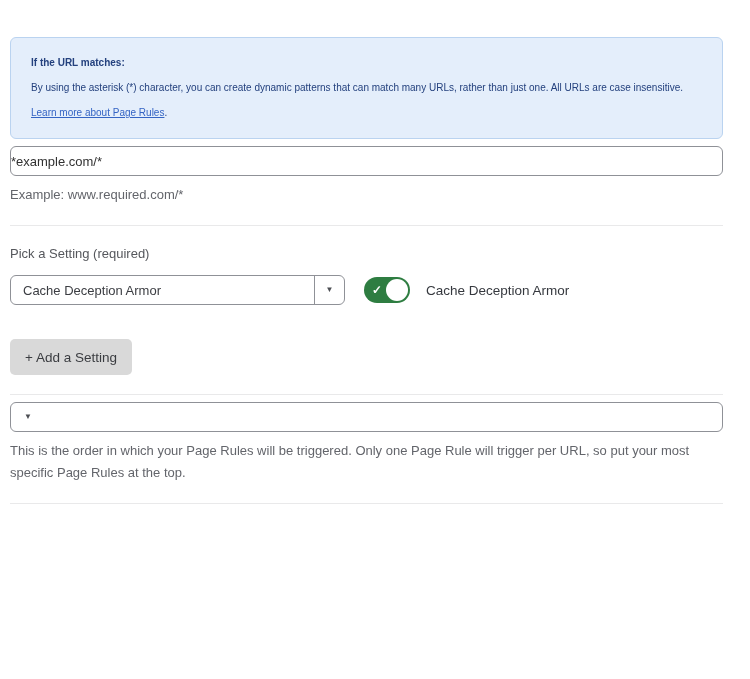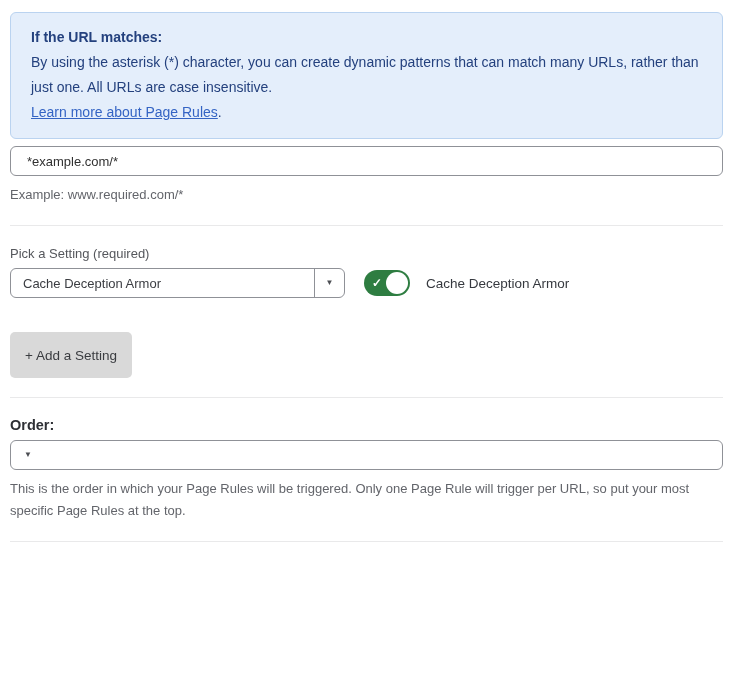--- a/index.html
+++ b/index.html
@@ -16,27 +16,27 @@
     padding-top: 11px;
   }
   .page-title {
     font-size: 18px;
     font-weight: 700;
     color: #28292d;
     letter-spacing: 0.1px;
   }
   
   .info-box {
-    margin-top: 1px;
+    margin-top: 26px;
     background: #e4eefb;
     border: 1px solid #bad3f0;
     border-radius: 6px;
     padding: 12px 20px 13px 20px;
     color: #24417e;
-    font-size: 14px;
+    font-size: 10px;
     line-height: 25px;
   }
   .info-box .info-heading {
     font-weight: 700;
   }
   .info-box a.info-link {
     color: #3464c4;
     text-decoration: underline;
     cursor: pointer;
   }
@@ -45,21 +45,21 @@
     margin-top: 20px;
     font-size: 13px;
     color: #55575c;
   }
   .text-input {
     margin-top: 7px;
     width: 100%;
     height: 30px;
     border: 1px solid #8f9197;
     border-radius: 6px;
-    padding: 0 16px;
+    padding: 0 0;
     font-family: "Liberation Sans", sans-serif;
     font-size: 13px;
     color: #313131;
     background: #fff;
     outline: none;
     display: block;
   }
   .helper-text {
     margin-top: 8px;
     font-size: 13px;
@@ -72,21 +72,21 @@
     margin-top: 19px;
   }
   .section-heading {
     margin-top: 19px;
     font-size: 14.5px;
     font-weight: 700;
     color: #2e3035;
   }
   
   .setting-row {
-    margin-top: 7px;
+    margin-top: 14px;
     display: flex;
     align-items: center;
   }
   .select-box {
     display: flex;
     align-items: stretch;
     height: 30px;
     border: 1px solid #8f9197;
     border-radius: 6px;
     background: #fff;
@@ -148,21 +148,21 @@
   .toggle-text {
     margin-left: 16px;
     font-size: 13.5px;
     color: #36393f;
   }
   
   .btn {
     display: inline-flex;
     align-items: center;
     justify-content: center;
-    height: 46px;
+    height: 36px;
     padding: 0 15px;
     border: none;
     border-radius: 5px;
     font-family: "Liberation Sans", sans-serif;
     font-size: 13.5px;
     cursor: pointer;
   }
   .btn-gray {
     background: #d9d9d9;
     color: #3a3c40;
@@ -213,21 +213,20 @@
       <span class="toggle-check">✓</span>
       <span class="toggle-knob"></span>
     </div>
     <div class="toggle-text">Cache Deception Armor</div>
   </div>
 
   <button class="btn btn-gray add-setting-btn">+ Add a Setting</button>
 
   <hr class="divider">
 
-  <div class="section-heading">Order:</div>
 
 
   <div class="select-box order-select">
     <div class="select-arrow-inside">
       <span class="arrow-glyph">▼</span>
     </div>
   </div>
 
   <div class="helper-text">This is the order in which your Page Rules will be triggered. Only one Page Rule will trigger per URL, so put your most specific Page Rules at the top.</div>
 

